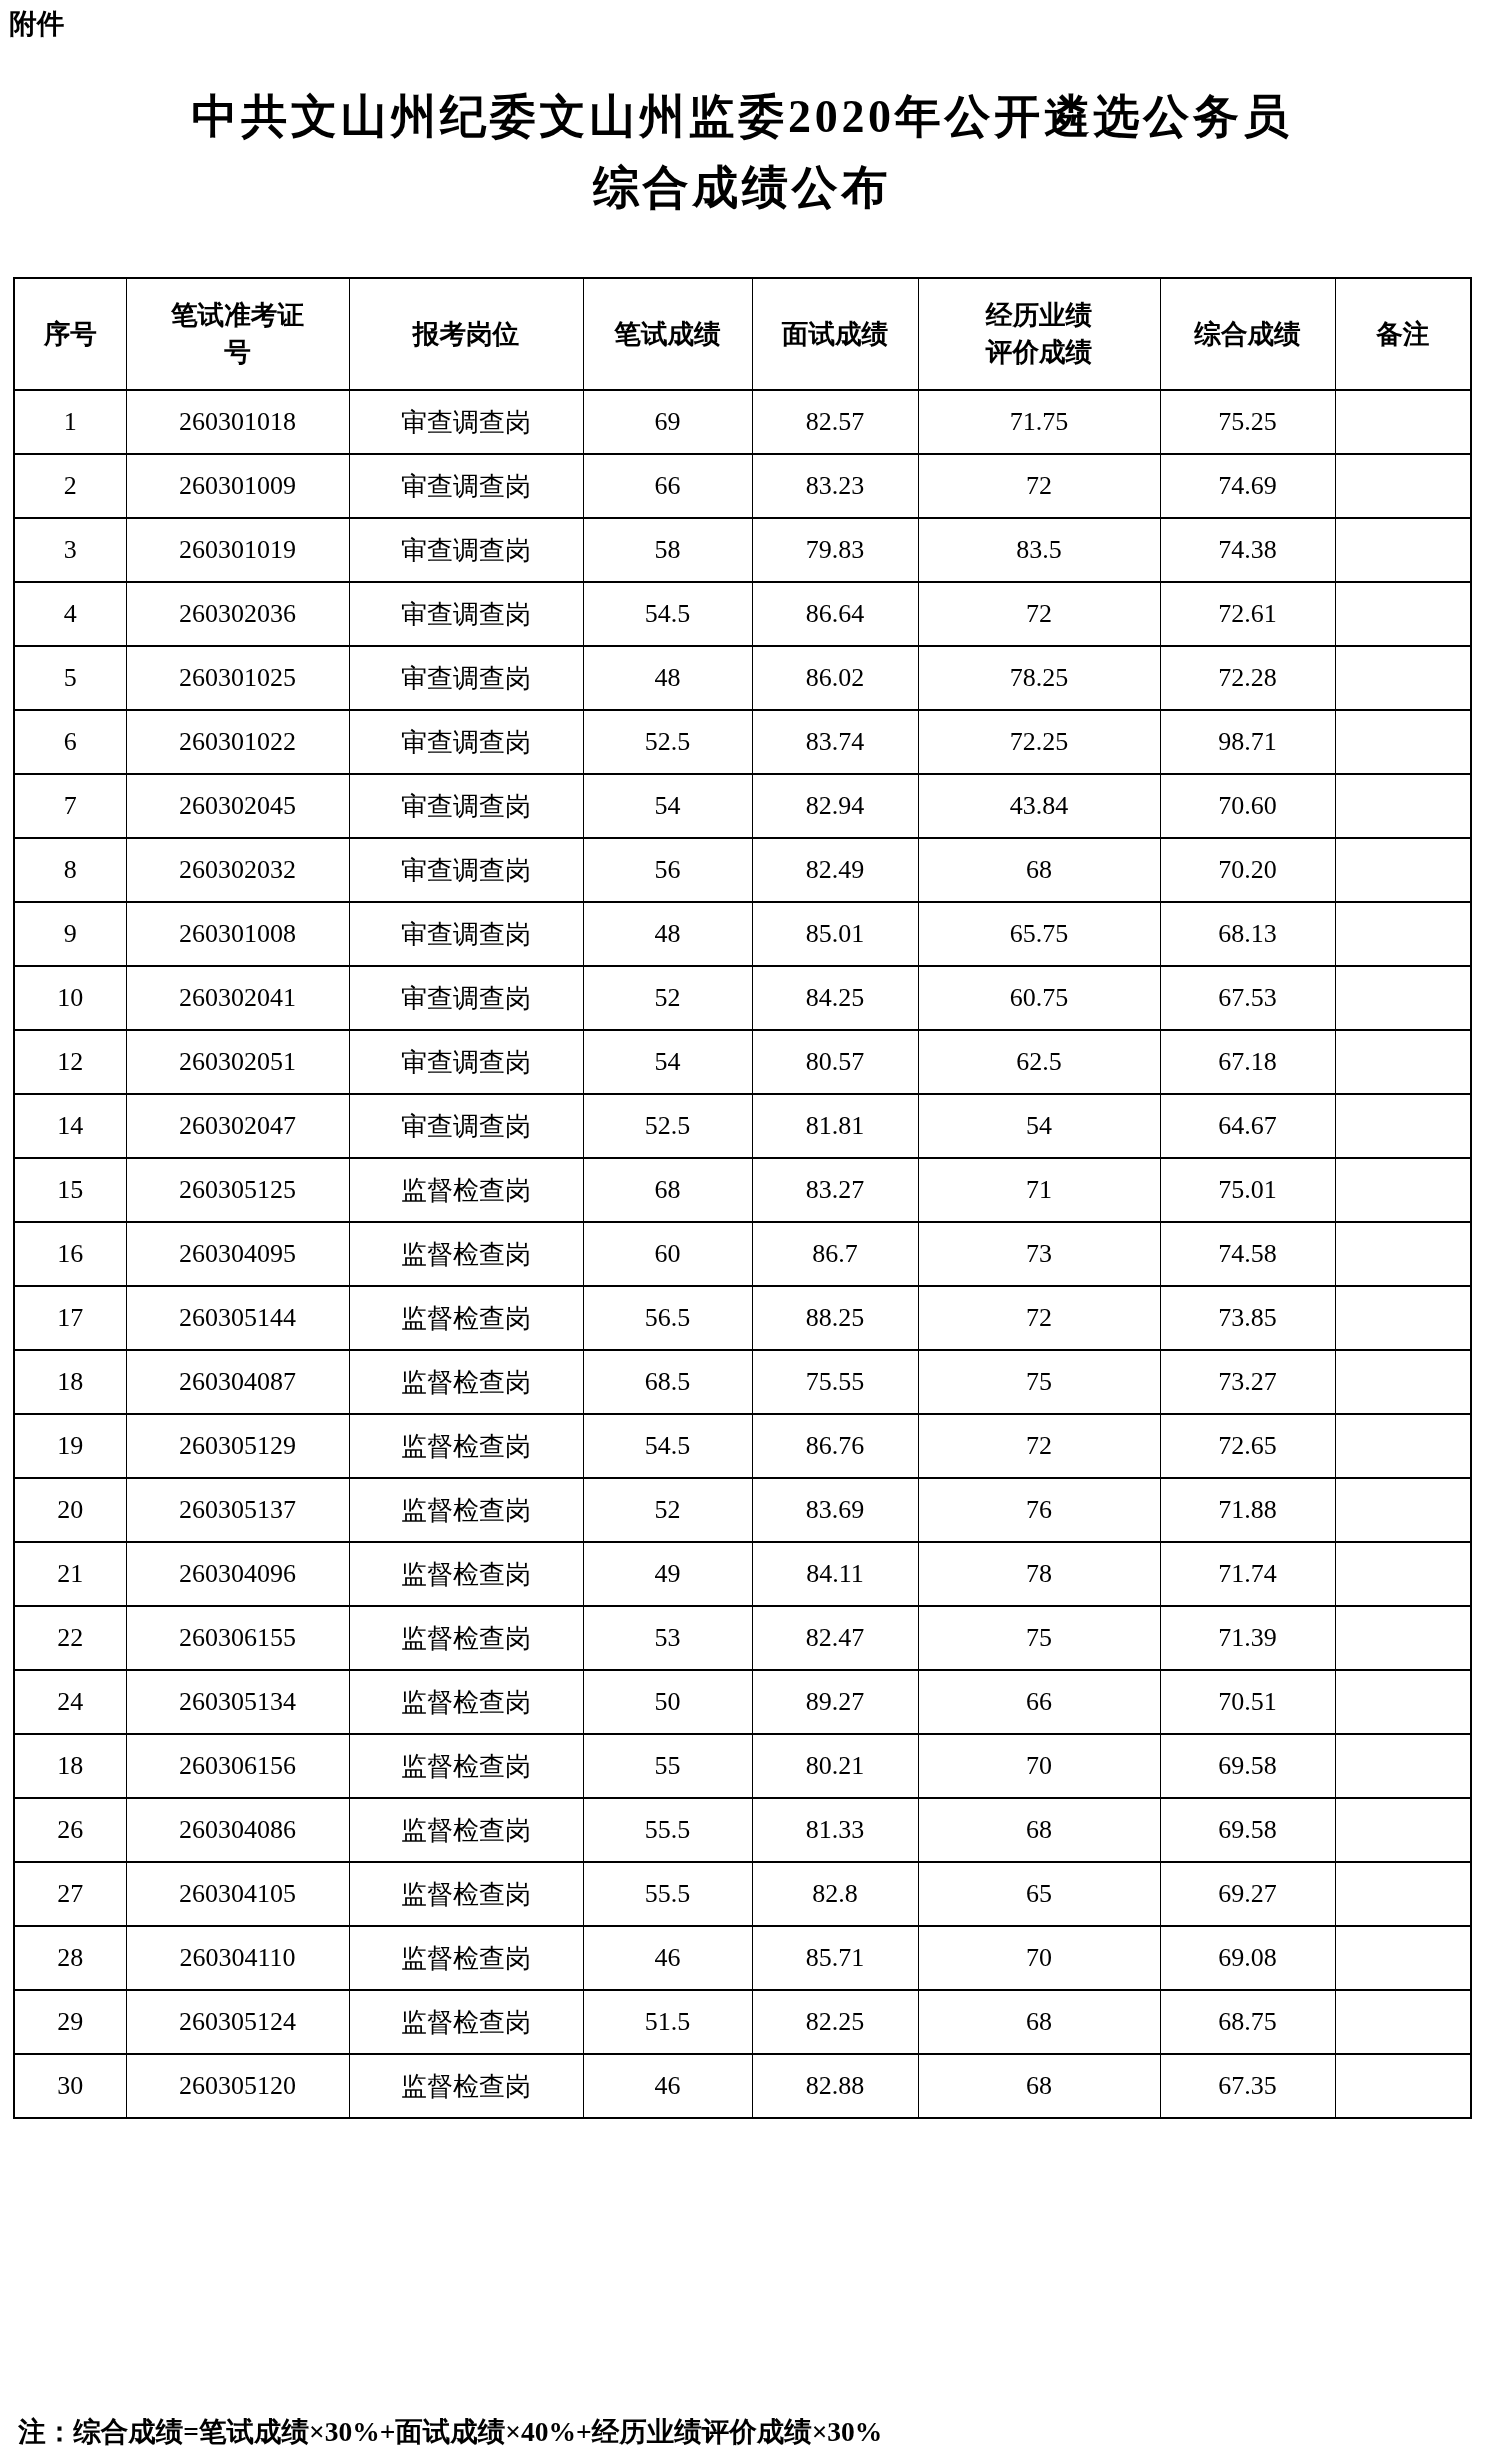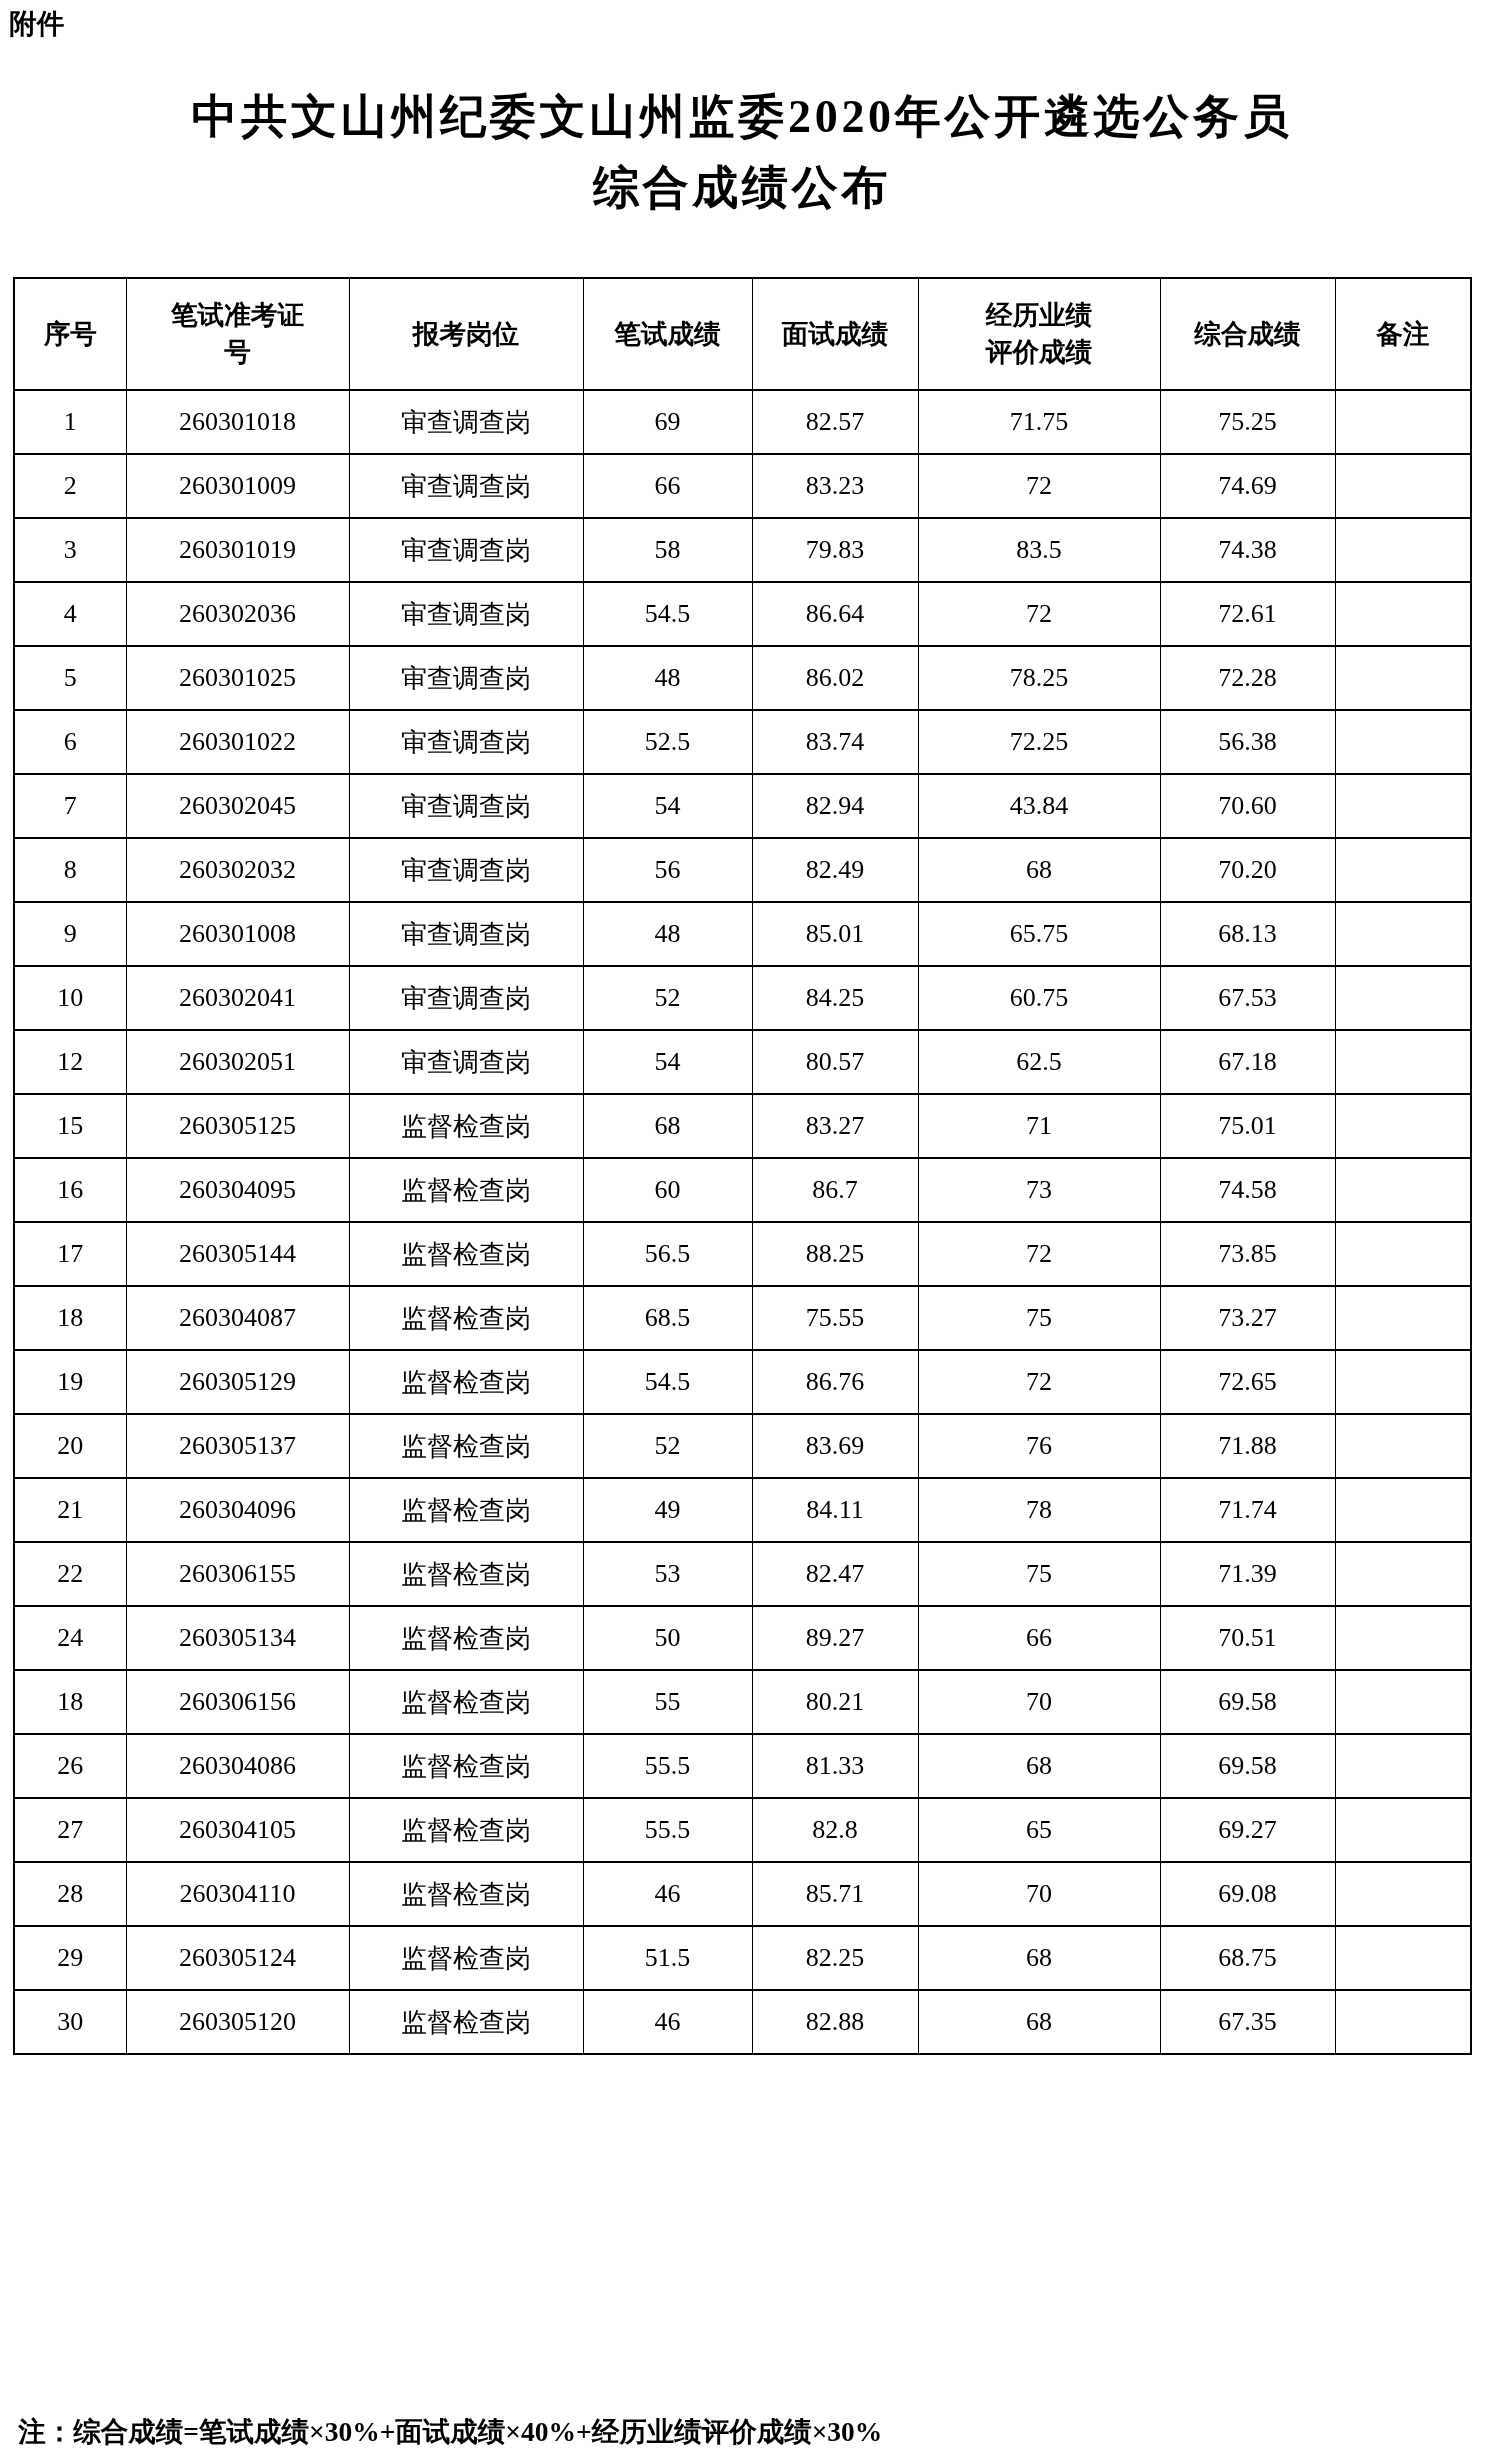--- a/index.html
+++ b/index.html
@@ -164,21 +164,21 @@
           <td>72.28</td>
           <td></td>
         </tr>
         <tr>
           <td>6</td>
           <td>260301022</td>
           <td>审查调查岗</td>
           <td>52.5</td>
           <td>83.74</td>
           <td>72.25</td>
-          <td>56.38</td>
+          <td>98.71</td>
           <td></td>
         </tr>
         <tr>
           <td>7</td>
           <td>260302045</td>
           <td>审查调查岗</td>
           <td>54</td>
           <td>82.94</td>
           <td>43.84</td>
           <td>70.60</td>
@@ -218,20 +218,30 @@
           <td>12</td>
           <td>260302051</td>
           <td>审查调查岗</td>
           <td>54</td>
           <td>80.57</td>
           <td>62.5</td>
           <td>67.18</td>
           <td></td>
         </tr>
         <tr>
+          <td>14</td>
+          <td>260302047</td>
+          <td>审查调查岗</td>
+          <td>52.5</td>
+          <td>81.81</td>
+          <td>54</td>
+          <td>64.67</td>
+          <td></td>
+        </tr>
+        <tr>
           <td>15</td>
           <td>260305125</td>
           <td>监督检查岗</td>
           <td>68</td>
           <td>83.27</td>
           <td>71</td>
           <td>75.01</td>
           <td></td>
         </tr>
         <tr>

